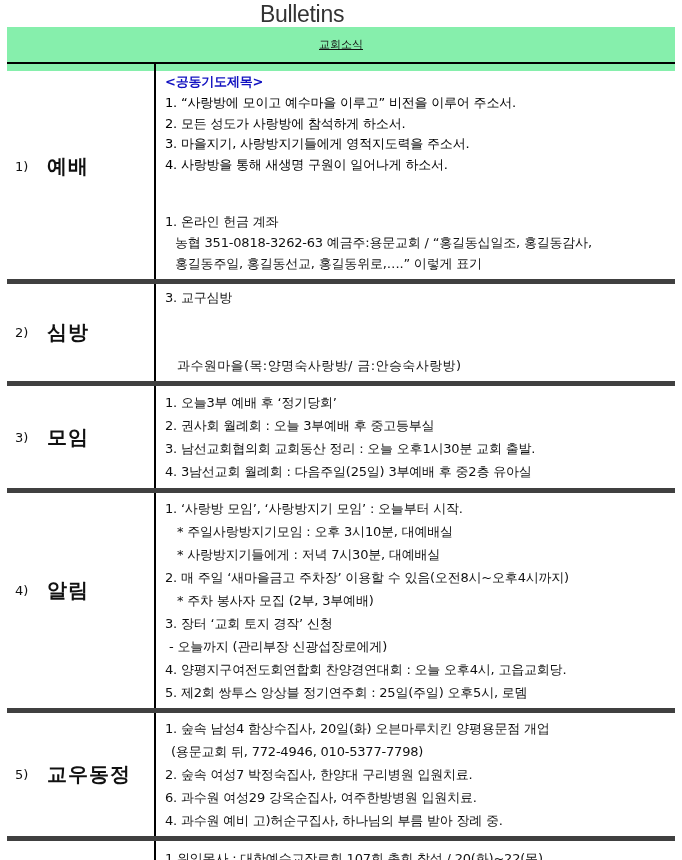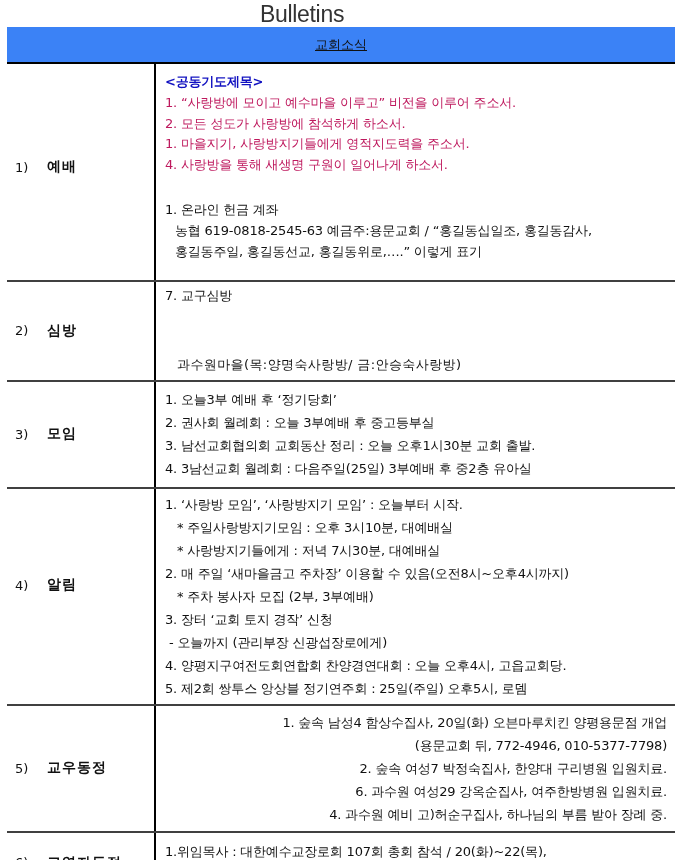--- a/index.html
+++ b/index.html
@@ -1,32 +1,32 @@
 <!DOCTYPE html>
 <html><head>
   <meta charset="utf-8">
   <style>
     html, body { margin: 0; padding: 0; background: #ffffff; }
     body { width: 682px; height: 860px; position: relative; overflow: hidden;
            font-family: "DejaVu Sans", "Liberation Sans", sans-serif; color: #111; }
     .title { position: absolute; top: 0; left: 0; width: 604px; text-align: center;
              font-family: "Liberation Sans", "DejaVu Sans", sans-serif; font-size: 23px;
              font-weight: 300; color: #333; letter-spacing: -0.3px; line-height: 28px; }
-    .band { position: absolute; left: 7px; top: 27px; width: 668px; height: 35px;
-            background: #3b82f6; text-align: center; font-size: 13px; line-height: 35px; }
+    .band { position: absolute; left: 7px; top: 27px; width: 668px; height: 44px;
+            background: #86efac; text-align: center; font-size: 11px; line-height: 35px; }
     .band span { text-decoration: underline; }
     table.bul { position: absolute; left: 7px; top: 62px; width: 668px;
                 border-collapse: collapse; table-layout: fixed; }
-    table.bul td { border-top: 2px solid #000; border-bottom: 2px solid #404040; padding: 0; vertical-align: middle; }
+    table.bul td { border-top: 2px solid #000; border-bottom: 5px solid #404040; padding: 0; vertical-align: middle; }
     td.cat { width: 147px; border-right: 2px solid #000; }
     .cat-inner { display: flex; align-items: center; padding-left: 8px; }
     .num { font-size: 13px; width: 32px; color: #111; }
-    .name { font-size: 14px; font-weight: bold; letter-spacing: 1px; }
+    .name { font-size: 20px; font-weight: bold; letter-spacing: 1px; }
     td.body { padding: 4px 8px 4px 9px !important; font-size: 13px; line-height: 20.8px; color: #111; letter-spacing: -0.2px; }
-    .blue { color: #be185d; }
+    .blue { color: #000000; }
     .blue-head { color: #1010c0; font-weight: bold; }
     .ind1 { padding-left: 10px; }
     .ind2 { padding-left: 12px; }
     .ind3 { padding-left: 144px; }
     .gap { height: 20px; }
   </style>
 </head>
 <body>
 
 <div class="title">Bulletins</div>
@@ -38,37 +38,37 @@
     <td class="cat">
       <div class="cat-inner" style="margin-top:-10px;">
         <span class="num">1)</span>
         <span class="name">예배</span>
       </div>
     </td>
     <td class="body" style="vertical-align:top;padding-top:8px !important;">
       <div class="blue-head">&lt;공동기도제목&gt;</div>
       <div class="blue">1. “사랑방에 모이고 예수마을 이루고” 비전을 이루어 주소서.</div>
       <div class="blue">2. 모든 성도가 사랑방에 참석하게 하소서.</div>
-      <div class="blue">1. 마을지기, 사랑방지기들에게 영적지도력을 주소서.</div>
+      <div class="blue">3. 마을지기, 사랑방지기들에게 영적지도력을 주소서.</div>
       <div class="blue">4. 사랑방을 통해 새생명 구원이 일어나게 하소서.</div>
       <div class="gap"></div>
-      <div style="margin-top:4px;">1. 온라인 헌금 계좌</div>
-      <div class="ind1">농협 619-0818-2545-63 예금주:용문교회 / “홍길동십일조, 홍길동감사,</div>
+      <div style="margin-top:16px;">1. 온라인 헌금 계좌</div>
+      <div class="ind1">농협 351-0818-3262-63 예금주:용문교회 / “홍길동십일조, 홍길동감사,</div>
       <div class="ind1">홍길동주일, 홍길동선교, 홍길동위로,….” 이렇게 표기</div>
     </td>
   </tr>
   <tr style="height:57px;">
     <td class="cat">
       <div class="cat-inner">
         <span class="num">2)</span>
         <span class="name">심방</span>
       </div>
     </td>
     <td class="body">
-      <div>7. 교구심방</div>
+      <div>3. 교구심방</div>
       <div class="ind2" style="letter-spacing:0.4px;margin-top:48px;">과수원마을(목:양명숙사랑방/  금:안승숙사랑방)</div>
     </td>
   </tr>
   <tr style="height:107px;">
     <td class="cat">
       <div class="cat-inner">
         <span class="num">3)</span>
         <span class="name">모임</span>
       </div>
     </td>
@@ -98,23 +98,23 @@
       <div>5. 제2회 쌍투스 앙상블 정기연주회  : 25일(주일) 오후5시, 로뎀</div>
     </td>
   </tr>
   <tr style="height:127px;">
     <td class="cat">
       <div class="cat-inner">
         <span class="num">5)</span>
         <span class="name">교우동정</span>
       </div>
     </td>
-    <td class="body" style="line-height:23px;text-align:right;">
+    <td class="body" style="line-height:23px;">
       <div>1. 숲속 남성4 함상수집사, 20일(화) 오븐마루치킨 양평용문점 개업</div>
-      <div style="padding-left:6px;margin-left:20px;">(용문교회 뒤, 772-4946, 010-5377-7798)</div>
+      <div style="padding-left:6px;">(용문교회 뒤, 772-4946, 010-5377-7798)</div>
       <div>2. 숲속 여성7 박정숙집사, 한양대 구리병원 입원치료.</div>
       <div>6. 과수원 여성29 강옥순집사, 여주한방병원 입원치료.</div>
       <div>4. 과수원 예비 고)허순구집사, 하나님의 부름 받아 장례 중.</div>
     </td>
   </tr>
   <tr style="height:62px;">
     <td class="cat">
       <div class="cat-inner">
         <span class="num">6)</span>
         <span class="name">교역자동정</span>

